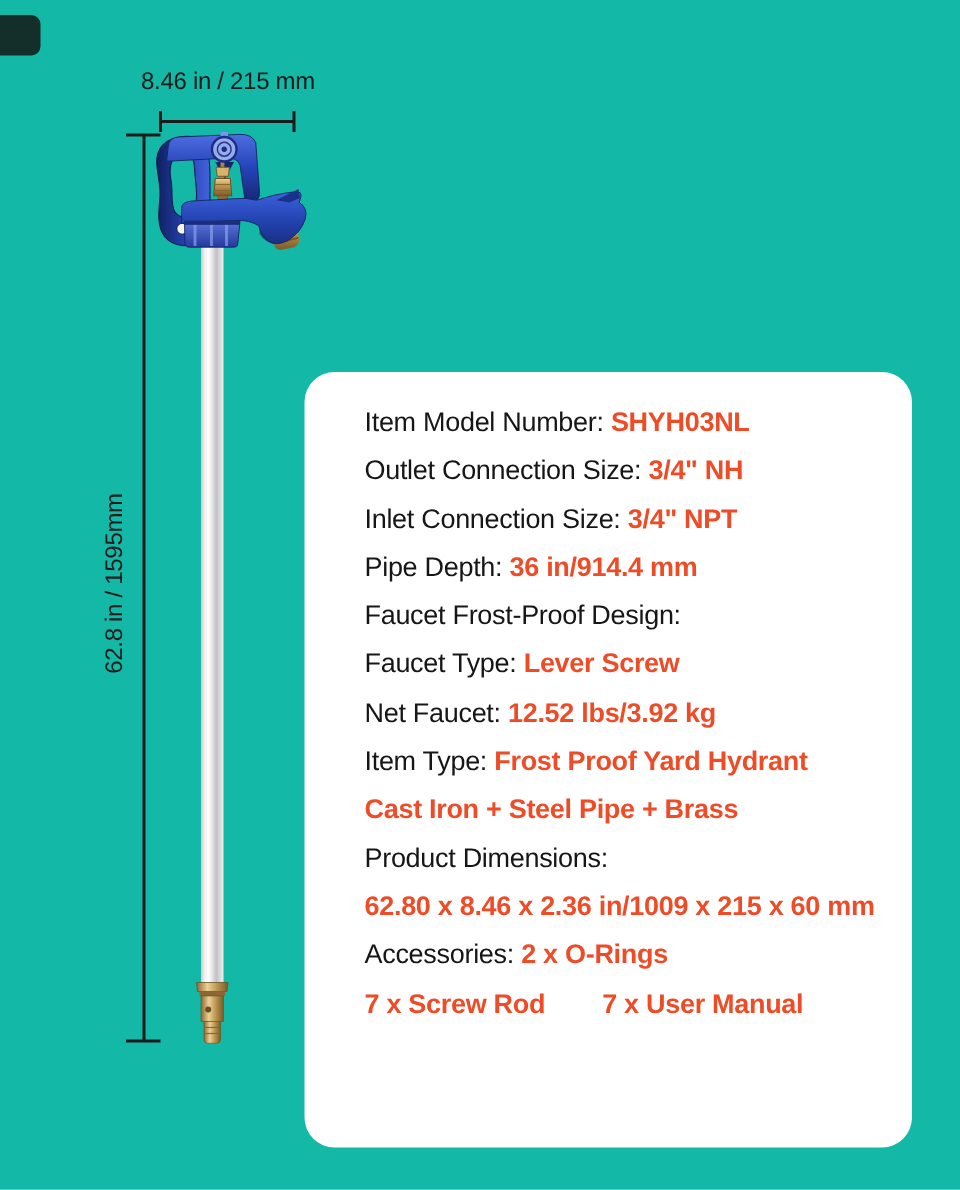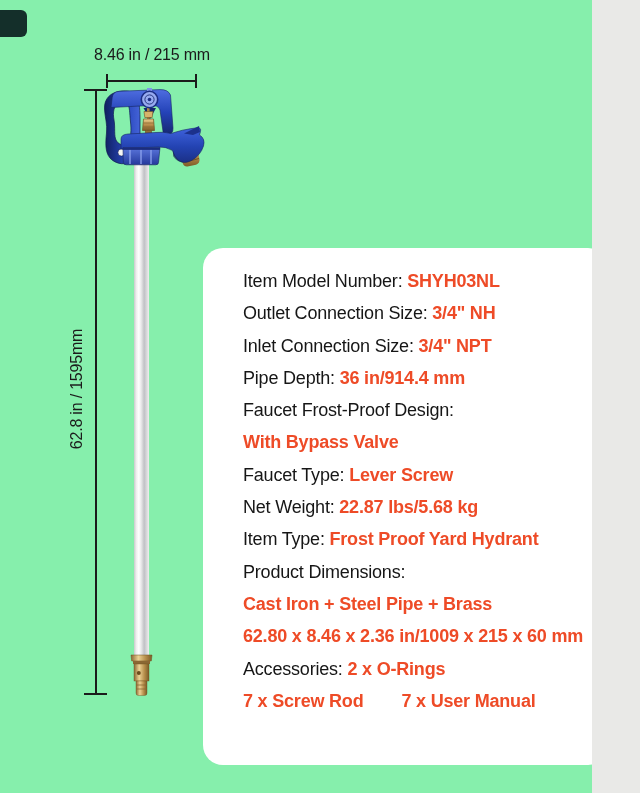--- a/index.html
+++ b/index.html
@@ -1,17 +1,17 @@
 <!DOCTYPE html>
 <html><head>
 <meta charset="utf-8">
 <style>
   html,body{margin:0;padding:0;}
   body{font-family:"Liberation Sans","DejaVu Sans",sans-serif;background:#e9e9e7;}
-  .stage{position:relative;width:592px;height:793px;background:#86efac;overflow:hidden;}
+  .stage{position:relative;width:640px;height:793px;background:#14b8a6;overflow:hidden;}
 
   
   .badge{position:absolute;left:0;top:10px;width:27px;height:27px;background:#142f2a;border-radius:0 6px 6px 0;}
 
   
   .dim{position:absolute;background:#1b1b1b;}
   .dim-h-line{left:107px;top:80px;width:89px;height:2px;}
   .dim-h-tick-l{left:106px;top:74px;width:2px;height:14px;}
   .dim-h-tick-r{left:195px;top:74px;width:2px;height:14px;}
   .dim-v-line{left:95px;top:90px;width:2px;height:604px;}
@@ -156,25 +156,24 @@
     <line x1="136.3" y1="689" x2="146.7" y2="689" stroke="#8a6733" stroke-width="0.8"></line>
   </svg>
 
   <div class="card">
     <div id="spec-list">
         <div class="spec-line"><span class="lbl">Item Model Number: </span><span class="val">SHYH03NL</span></div>
         <div class="spec-line"><span class="lbl">Outlet Connection Size: </span><span class="val">3/4" NH</span></div>
         <div class="spec-line"><span class="lbl">Inlet Connection Size: </span><span class="val">3/4" NPT</span></div>
         <div class="spec-line"><span class="lbl">Pipe Depth: </span><span class="val">36 in/914.4 mm</span></div>
         <div class="spec-line"><span class="lbl">Faucet Frost-Proof Design:</span></div>
-        <div class="spec-line"><span class="val">With Bypass Valve</span></div>
         <div class="spec-line"><span class="lbl">Faucet Type: </span><span class="val">Lever Screw</span></div>
-        <div class="spec-line"><span class="lbl">Net Weight: </span><span class="val">22.87 lbs/5.68 kg</span></div>
+        <div class="spec-line"><span class="lbl">Net Faucet: </span><span class="val">12.52 lbs/3.92 kg</span></div>
         <div class="spec-line"><span class="lbl">Item Type: </span><span class="val">Frost Proof Yard Hydrant</span></div>
+        <div class="spec-line"><span class="val">Cast Iron + Steel Pipe + Brass</span></div>
         <div class="spec-line"><span class="lbl">Product Dimensions:</span></div>
-        <div class="spec-line"><span class="val">Cast Iron + Steel Pipe + Brass</span></div>
         <div class="spec-line"><span class="val">62.80 x 8.46 x 2.36 in/1009 x 215 x 60 mm</span></div>
         <div class="spec-line"><span class="lbl">Accessories: </span><span class="val">2 x O-Rings</span></div>
         <div class="spec-line"><span class="val">7 x Screw Rod</span><span class="val val2">7 x User Manual</span></div>
       </div>
   </div>
 
 </div>
 
 </body></html>

